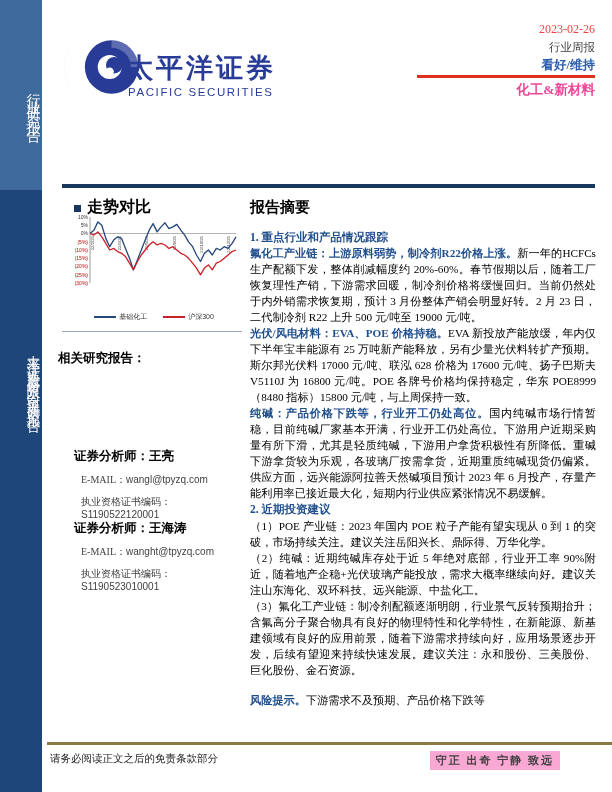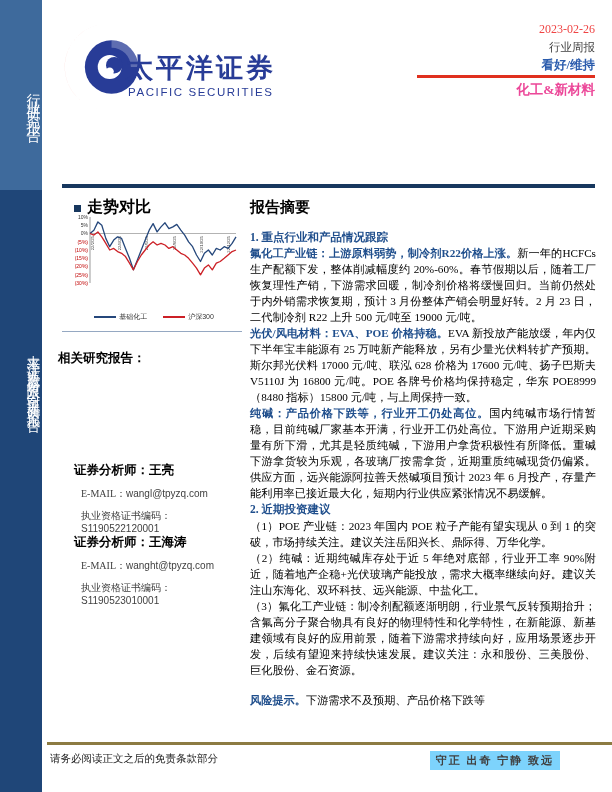--- a/index.html
+++ b/index.html
@@ -36,36 +36,36 @@
   .chart-legend{position:absolute;left:66px;top:312px;width:176px;display:flex;justify-content:center;
                 gap:16px;align-items:center;font-size:7px;color:#333;
                 font-family:"Liberation Sans","DejaVu Sans",sans-serif;}
   .leg-line{display:inline-block;width:22px;height:2px;vertical-align:middle;margin-right:3px;}
   .left-divider{position:absolute;left:62px;top:331px;width:180px;height:1px;background:#95A8C2;}
   .related-title{position:absolute;left:58px;top:350px;font-size:12.5px;font-weight:bold;color:#000;}
   .related-body{position:absolute;left:74px;top:372px;width:170px;font-size:12px;line-height:1.75;
                 color:#000;text-align:justify;}
   .analyst{position:absolute;left:74px;width:172px;}
   .an-1{top:448px;} .an-2{top:520px;}
-  .an-role{font-size:12.5px;font-weight:bold;color:#000;margin:14px 0 8px 0;}
+  .an-role{font-size:12.5px;font-weight:bold;color:#000;margin:0 0 8px 0;}
   .an-line{font-size:10px;color:#3f3f3f;margin:0 0 8px 7px;
            font-family:"Liberation Sans","DejaVu Sans",sans-serif;}
   .an-line .cjk{font-family:"Liberation Serif","DejaVu Serif",serif;}
   
   .summary{position:absolute;left:250px;top:198px;width:346px;color:#000;}
   .sum-head{font-size:15px;font-weight:bold;margin:0 0 12px 0;}
   .sum-sec{font-size:11.5px;font-weight:bold;color:#1F4E8C;margin:0;line-height:16.4px;}
   .sum-p{font-size:11.2px;line-height:16px;margin:0;text-align:justify;}
   .lead{font-weight:bold;color:#1F4E8C;}
   .risk{margin-top:14px;}
   
   .foot-line{position:absolute;left:47px;top:742px;right:0;height:2.5px;background:#8C7B42;}
   .foot-left{position:absolute;left:50px;top:752px;font-size:10.5px;color:#222;}
   .foot-right{position:absolute;right:52px;top:751px;font-size:11px;font-weight:bold;color:#404040;
-              background:#7dd3fc;padding:2px 6px;letter-spacing:2px;}
+              background:#f9a8d4;padding:2px 6px;letter-spacing:2px;}
 </style>
 </head>
 <body>
 
 <div class="page">
 
   <div class="band-top"></div>
   <div class="band-bottom"></div>
   <div class="vtext top">行业研究报告</div>
   <div class="vtext bottom">太平洋证券股份有限公司证券研究报告</div>

